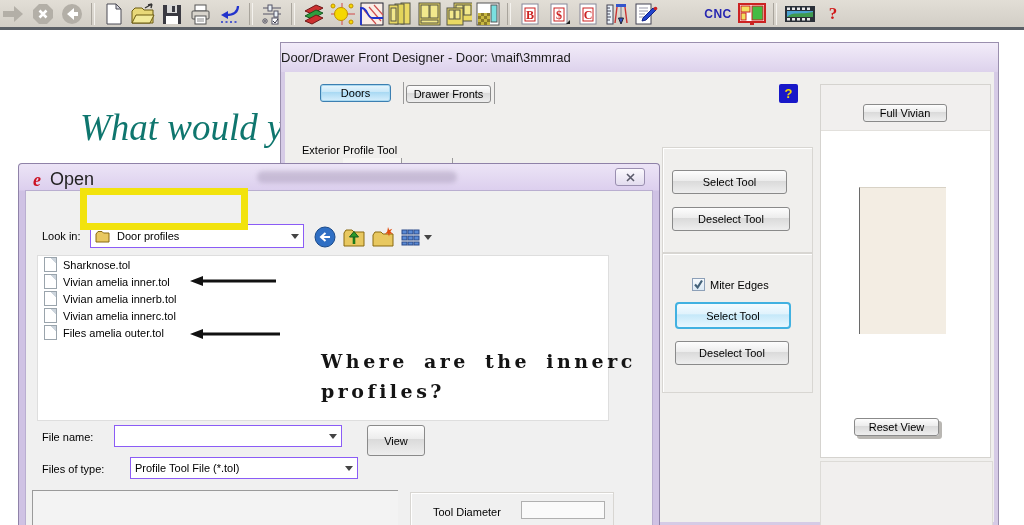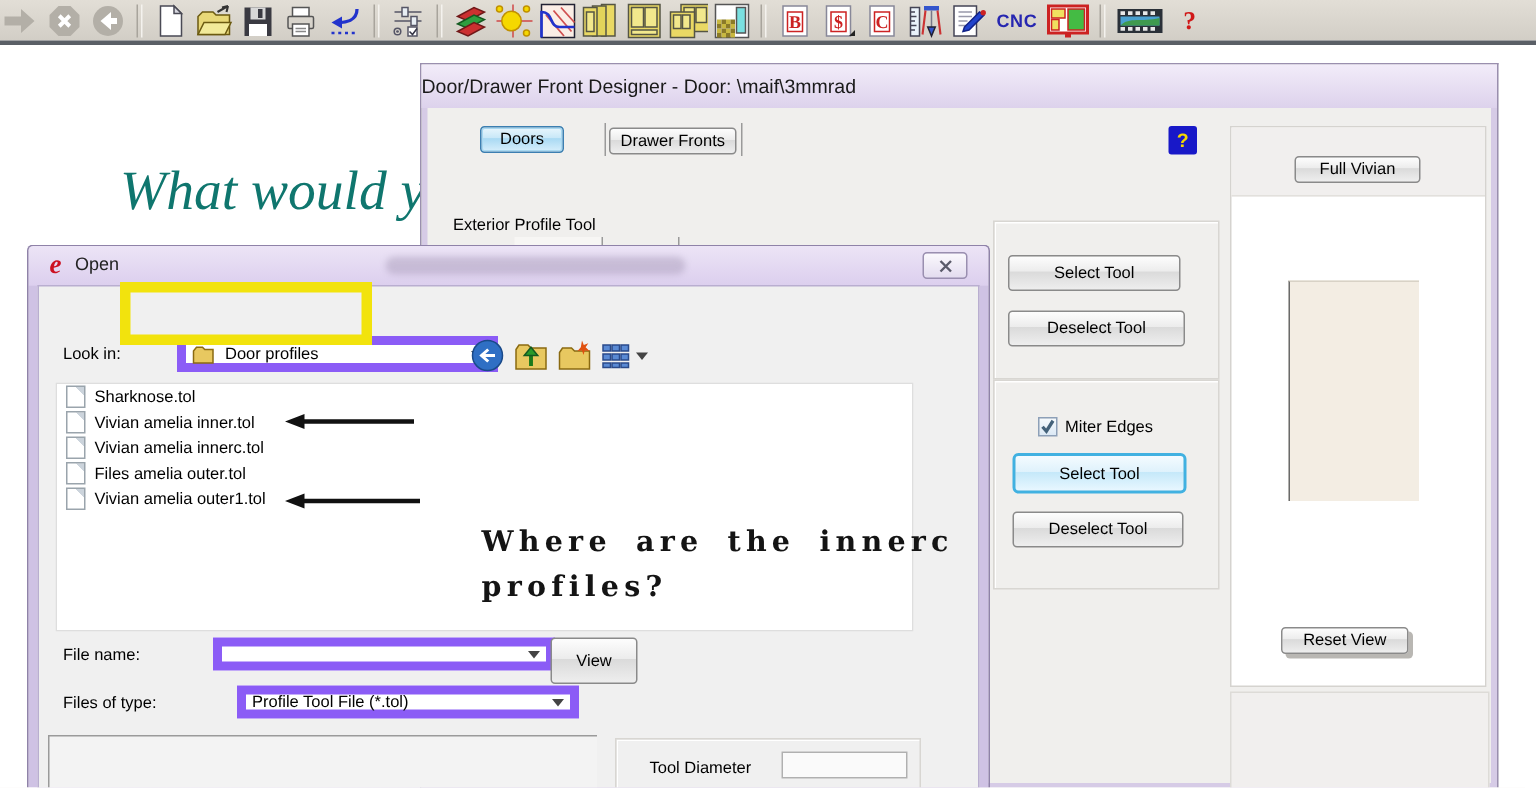--- a/index.html
+++ b/index.html
@@ -16,22 +16,22 @@
   .help-txt{font-weight:bold;color:#d01818;font-size:17px;font-family:"Liberation Serif",serif;}
 
   
   .btn{position:absolute;display:flex;align-items:center;justify-content:center;
        background:linear-gradient(#fdfdfd,#ececec 45%,#dadada 46%,#eeeeee);
        border:1px solid #8a8a8a;border-radius:3px;font-size:11px;color:#000;box-sizing:border-box;}
   .btn-blue{background:linear-gradient(#e9f6fd,#c7e7f8 45%,#a9d9f3 46%,#d7effc);
             border:1px solid #3c7fb1;box-shadow:0 0 0 1px #a8d8f0 inset;}
   .btn-cyan{background:linear-gradient(#f4fbff,#dff2fc 45%,#c4e8f9 46%,#e8f7ff);
             border:2px solid #41b1e1;border-radius:4px;}
-  .dd{position:absolute;background:#fff;border:6px solid #8b5cf6;box-sizing:border-box;
-      display:flex;align-items:center;padding:0 4px;margin-left:28px;}
+  .dd{position:absolute;background:#fff;border:1px solid #8b5cf6;box-sizing:border-box;
+      display:flex;align-items:center;padding:0 4px;}
   .dd-arrow{width:0;height:0;border:4px solid transparent;border-top:5px solid #444;margin-left:auto;margin-top:4px;}
   .lbl{position:absolute;white-space:nowrap;}
 
   
   .designer{position:absolute;left:280px;top:42px;width:717px;height:483px;
             background:#f0efed;border:1px solid #9a8fae;border-bottom:none;
             box-shadow:0 0 0 4px #d6cbe6 inset;z-index:2;}
   .designer .titlebar{position:absolute;left:0;top:0;width:100%;height:29px;
             background:linear-gradient(#f2ecf9,#ddd2ec);display:flex;align-items:center;
             box-sizing:border-box;font-size:13px;color:#1a1a1a;}
@@ -253,21 +253,21 @@
         </svg>
       </div>
     <div class="tbb">
       <svg width="26" height="24">
           <rect x="3" y="2" width="15" height="20" fill="#fff" stroke="#445"></rect>
           <path d="M6 6h9M6 9h9M6 12h6M6 15h5" stroke="#99a"></path>
           <path d="M10 16L20 6l3 2-10 10-4 1z" fill="#2244cc" stroke="#112288"></path>
           <circle cx="22.5" cy="6.5" r="1.8" fill="#cc2222"></circle>
         </svg>
       </div>
-    <div class="tbb" style="width:32px;">
+    <div class="tbb" style="width:32px;margin-left:40px;">
       <span class="cnc-txt">CNC</span>
       </div>
     <div class="tbb" style="width:30px;">
       <svg width="28" height="24">
           <rect x="1" y="2" width="26" height="18" fill="#fff" stroke="#cc2222" stroke-width="2"></rect>
           <rect x="14" y="4" width="11" height="14" fill="#44bb44" stroke="#cc2222"></rect>
           <rect x="3" y="4" width="9" height="6" fill="#f0e060" stroke="#cc2222"></rect>
           <rect x="3" y="11" width="5" height="7" fill="#f0e060" stroke="#cc2222"></rect>
           <rect x="12" y="20" width="4" height="3" fill="#cc2222"></rect>
         </svg>
@@ -297,21 +297,21 @@
       </div>
   </div>
 
   <div class="whatwould">What would y</div>
 
   <div class="designer">
     <div class="titlebar">
       <span>Door/Drawer Front Designer - Door: \maif\3mmrad</span>
     </div>
 
-    <button class="btn btn-blue" style="left:39px;top:41px;width:56px;height:18px;">Doors</button>
+    <button class="btn btn-blue" style="left:39px;top:41px;width:71px;height:18px;">Doors</button>
     <div style="position:absolute;left:122px;top:39px;width:1px;height:22px;background:#9a9a9a;"></div>
     <button class="btn" style="left:125px;top:42px;width:85px;height:18px;">Drawer Fronts</button>
     <div style="position:absolute;left:213px;top:39px;width:1px;height:22px;background:#9a9a9a;"></div>
 
     <div style="position:absolute;left:498px;top:41px;width:19px;height:19px;background:#1818c8;border-radius:2px;display:flex;align-items:center;justify-content:center;color:#f5d800;font-weight:bold;font-size:13px;">?</div>
 
     <div class="tab" style="left:17px;width:38px;">Main</div>
     <div class="tab sel" style="left:62px;width:38px;">Tools</div>
     <div class="tab" style="left:107px;width:44px;">Layout</div>
 
@@ -337,21 +337,21 @@
       <div class="door-rect" style="left:38px;top:102px;width:86px;height:146px;"></div>
       <button class="btn" style="left:33px;top:333px;width:85px;height:18px;box-shadow:3px 3px 0 #b9b7b3;">Reset View</button>
     </div>
     <div style="position:absolute;left:539px;top:418px;width:171px;height:65px;background:#f1efee;border:1px solid #dddbd7;"></div>
   </div>
 
   <div class="opendlg">
     <div class="ghost"></div>
     <div class="dlg-title">
       <span class="elogo">e</span>
-      <span style="font-size:12px;color:#222;">Open</span>
+      <span style="font-size:18px;color:#222;">Open</span>
     </div>
     <div class="closebtn">
       <svg width="9" height="9">
           <path d="M1 1l7 7M8 1l-7 7" stroke="#5a5a6a" stroke-width="1.6"></path>
         </svg>
     </div>
 
     <div class="body">
 
       <div class="lbl" style="left:16px;top:39px;">Look in:</div>
@@ -398,30 +398,30 @@
         <div class="filerow">
             <span class="fileicon"></span>
             <span>Sharknose.tol</span>
           </div>
         <div class="filerow">
             <span class="fileicon"></span>
             <span>Vivian amelia inner.tol</span>
           </div>
         <div class="filerow">
             <span class="fileicon"></span>
+            <span>Vivian amelia innerb.tol</span>
+          </div>
+        <div class="filerow">
+            <span class="fileicon"></span>
             <span>Vivian amelia innerc.tol</span>
           </div>
         <div class="filerow">
             <span class="fileicon"></span>
             <span>Files amelia outer.tol</span>
           </div>
-        <div class="filerow">
-            <span class="fileicon"></span>
-            <span>Vivian amelia outer1.tol</span>
-          </div>
       </div>
 
       <svg class="ann-arrow" style="left:164px;top:84px;" width="86" height="12">
         <path d="M0 6l13-5v3.5h73v3H13V11z" fill="#111"></path>
         </svg>
       <svg class="ann-arrow" style="left:164px;top:137px;" width="90" height="12">
         <path d="M0 6l13-5v3.5h77v3H13V11z" fill="#111"></path>
         </svg>
       <div class="question">
         <div>Where are the innerc</div>

